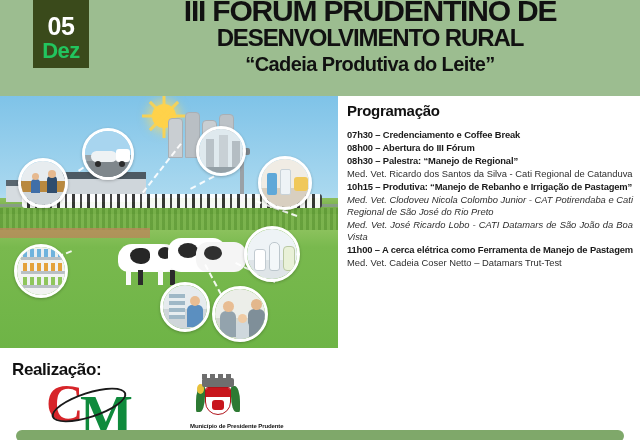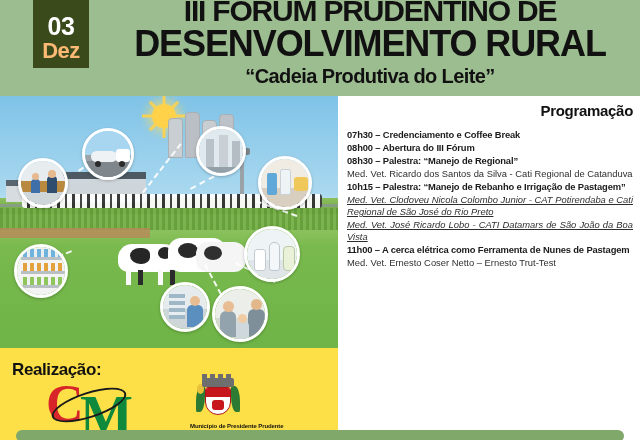--- a/index.html
+++ b/index.html
@@ -19,32 +19,32 @@
     position:absolute; left:33px; top:-14px; width:56px; height:82px;
     background:#3a4a1b;
     display:flex; flex-direction:column; align-items:center; justify-content:flex-end;
     padding-bottom:6px;
   }
   .date-day {
     color:#ffffff; font-size:25px; font-weight:bold; line-height:1;
     letter-spacing:-0.5px;
   }
   .date-month {
-    color:#fdba74; font-size:22px; font-weight:bold; line-height:1.05;
+    color:#22c55e; font-size:22px; font-weight:bold; line-height:1.05;
     letter-spacing:-0.5px;
   }
   .title-block {
     position:absolute; left:100px; top:-4px; width:540px;
     text-align:center;
   }
   .title-line {
     color:#111111; font-weight:bold; font-size:30px; line-height:1.0;
     letter-spacing:-1.2px; white-space:nowrap;
   }
-  .title-line.l2 { font-size:36px; letter-spacing:-1.1px; }
+  .title-line.l2 { font-size:24px; letter-spacing:-1.1px; }
   .subtitle {
     color:#111111; font-weight:bold; font-size:20px; line-height:1.15;
     letter-spacing:-0.6px; margin-top:3px;
   }
 
   
   .photo {
     position:absolute; left:0; top:96px; width:338px; height:252px;
     overflow:hidden;
     background:linear-gradient(#7fc3e8 0%, #a9d8ef 38%, #bfe2f2 44%, #bfe2f2 46%, #9cc96a 47%, #79b94e 60%, #6eb446 100%);
@@ -150,21 +150,21 @@
   }
   .bubble .inner { position:absolute; inset:0; }
   .arrow {
     position:absolute; height:0; border-top:2px dashed rgba(255,255,255,.9);
     transform-origin:0 0;
   }
 
   
   .realiza-wrap {
     position:absolute; left:0; top:348px; width:338px; height:92px;
-    background:#fde047;
+    background:#ffffff;
   }
   .realiza-title {
     position:absolute; left:12px; top:12px;
     font-size:17px; font-weight:bold; color:#111111; letter-spacing:-0.4px;
   }
   .logo-cm {
     position:absolute; left:42px; top:32px; width:110px; height:52px;
   }
   .cm-c {
     position:absolute; left:4px; top:-2px;
@@ -223,42 +223,42 @@
     letter-spacing:-0.1px; white-space:nowrap;
   }
 
   
   .program-panel {
     position:absolute; left:338px; top:96px; width:302px; height:344px;
     background:#ffffff;
     padding:6px 7px 0 9px;
   }
   .program-title {
-    text-align:right; font-size:15px; font-weight:bold; color:#111111;
+    text-align:left; font-size:15px; font-weight:bold; color:#111111;
     letter-spacing:-0.3px; margin-bottom:10px;
   }
   .sched { font-size:9.4px; color:#1a1a1a; line-height:1.32; }
   .sched p { margin:0 0 0.5px 0; }
   .sched .hl { font-weight:bold; letter-spacing:-0.15px; }
   .sched .hl.just { text-align:justify; }
   .sched .sp { font-weight:normal; color:#2e2e2e; }
-  .sched .sp.it { font-style:italic;text-decoration:underline; }
+  .sched .sp.it { font-style:italic; }
   .sched .sp.just { text-align:justify; }
 
   .bottom-bar {
     position:absolute; left:16px; top:430px; width:608px; height:12px;
     background:#7fa86a; border-radius:7px;
   }
 </style>
 </head>
 <body>
 
 <div class="header">
   <div class="date-badge">
-    <div class="date-day">03</div>
+    <div class="date-day">05</div>
     <div class="date-month">Dez</div>
   </div>
   <div class="title-block">
     <div class="title-line l1">III FÓRUM PRUDENTINO DE</div>
     <div class="title-line l2">DESENVOLVIMENTO RURAL</div>
     <div class="subtitle">“Cadeia Produtiva do Leite”</div>
   </div>
 </div>
 
 <div class="photo">
@@ -392,21 +392,21 @@
   </div>
 </div>
 
 <div class="program-panel">
   <div class="program-title">Programação</div>
   <div class="sched" id="sched">
       <p class="hl">07h30 – Credenciamento e Coffee Break</p>
       <p class="hl">08h00 – Abertura do III Fórum</p>
       <p class="hl">08h30 – Palestra: “Manejo de Regional”</p>
       <p class="sp just">Med. Vet. Ricardo dos Santos da Silva - Cati Regional de Catanduva</p>
-      <p class="hl">10h15 – Palestra: “Manejo de Rebanho e Irrigação de Pastagem”</p>
+      <p class="hl">10h15 – Produtiva: “Manejo de Rebanho e Irrigação de Pastagem”</p>
       <p class="sp it just">Med. Vet. Clodoveu Nicola Colombo Junior - CAT Potirendaba e Cati Regional de São José do Rio Preto</p>
       <p class="sp it just">Med. Vet. José Ricardo Lobo - CATI Datamars de São João da Boa Vista</p>
-      <p class="hl">11h00 – A cerca elétrica como Ferramenta de Nunes de Pastagem</p>
-      <p class="sp">Med. Vet. Ernesto Coser Netto – Ernesto Trut-Test</p>
+      <p class="hl">11h00 – A cerca elétrica como Ferramenta de Manejo de Pastagem</p>
+      <p class="sp">Med. Vet. Cadeia Coser Netto – Datamars Trut-Test</p>
     </div>
 </div>
 
 <div class="bottom-bar"></div>
 
 </body></html>

